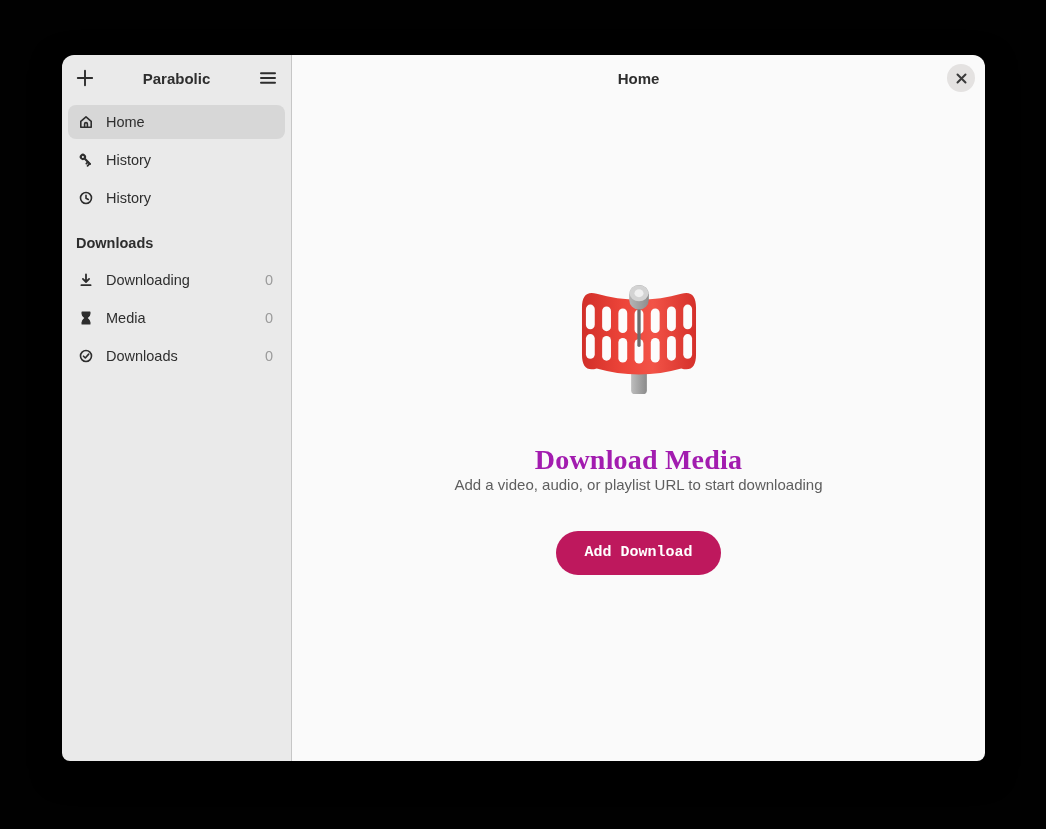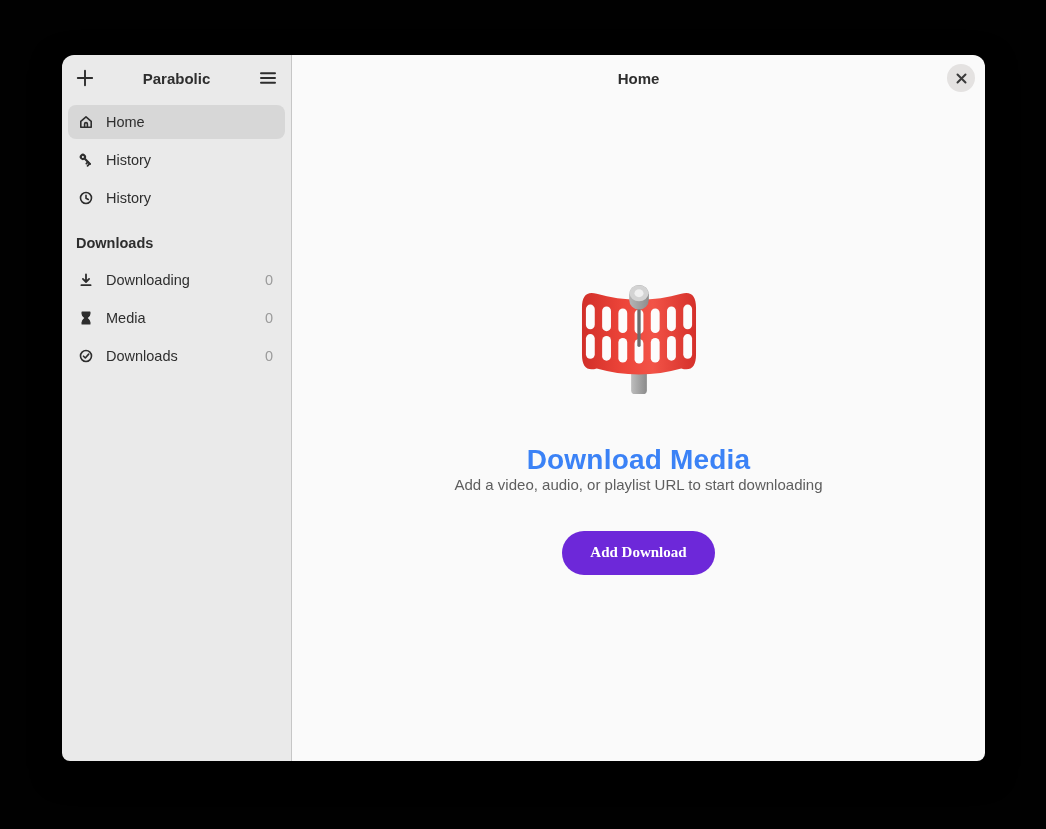--- a/index.html
+++ b/index.html
@@ -108,36 +108,37 @@
     display: flex;
     flex-direction: column;
     align-items: center;
     justify-content: center;
     padding-bottom: 6px;
   }
   .status-icon { margin-bottom: 46px; }
   .status-title {
     font-size: 28px;
     font-weight: bold;
-    color: #3b82f6;
+    color: #a21caf;
     letter-spacing: 0.2px;
+    font-family: Liberation Serif, serif;
   }
   .status-subtitle {
     font-size: 15px;
     color: #5e5e5e;
   }
   .pill-btn {
     margin-top: 38px;
     height: 44px;
     padding: 0 28px;
     border: none;
     border-radius: 22px;
-    background: #6d28d9;
+    background: #be185d;
     color: #ffffff;
-    font-family: Liberation Serif, serif;
+    font-family: Liberation Mono, monospace;
     font-size: 15px;
     font-weight: bold;
     cursor: pointer;
   }
   svg { display: block; }
 </style>
 </head>
 <body>
 
 <div class="window">

